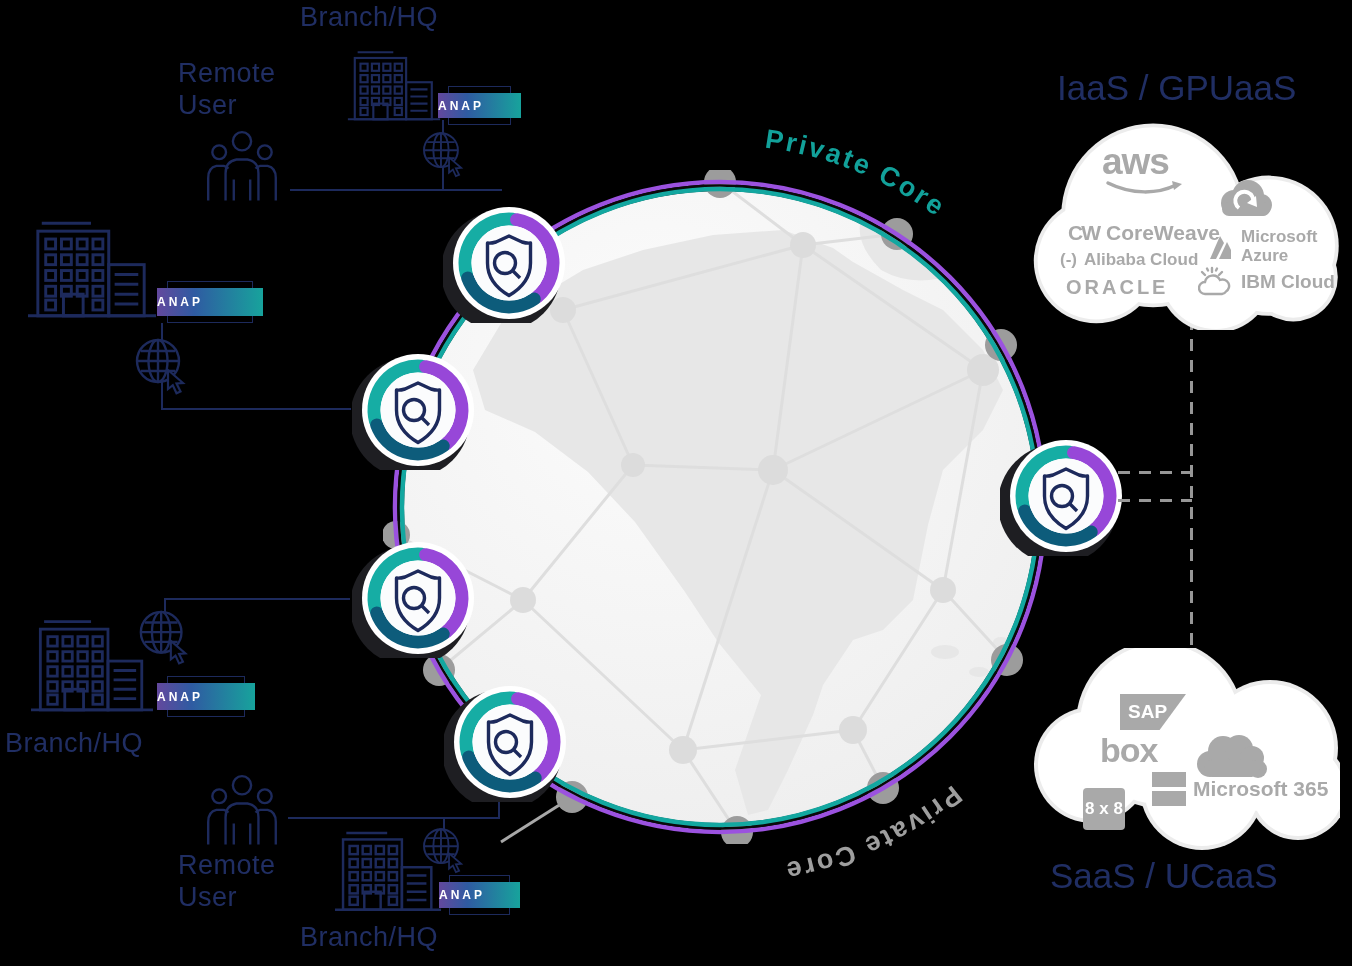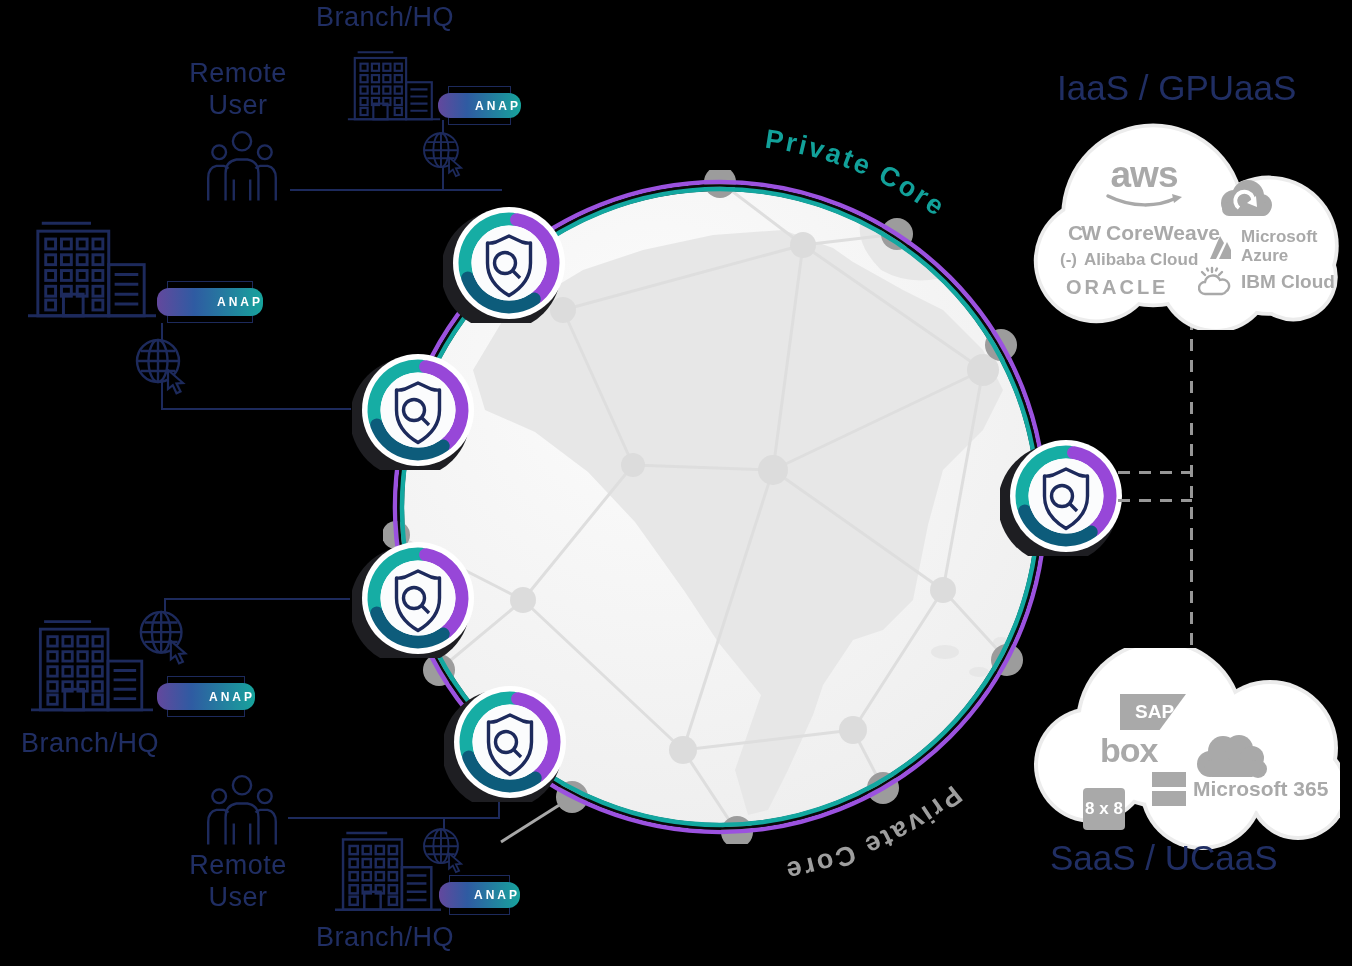--- a/index.html
+++ b/index.html
@@ -1,30 +1,30 @@
 <!DOCTYPE html>
 <html><head>
 <meta charset="utf-8">
 <style>
   html,body{margin:0;padding:0;background:#000;}
   .stage{position:relative;width:1352px;height:966px;background:#000;overflow:hidden;
          font-family:"Liberation Sans", sans-serif;}
   .abs{position:absolute;}
   .lbl{position:absolute;color:#202e63;font-size:27px;font-weight:500;letter-spacing:.5px;
-       text-align:center;line-height:1.18;white-space:pre-line;}
+       line-height:1.18;white-space:pre-line;}
   .line{position:absolute;background:#1d2a5c;}
   .dash-v{position:absolute;width:3px;
           background:repeating-linear-gradient(180deg,#979797 0 12px,transparent 12px 21px);}
   .dash-h{position:absolute;height:3px;
           background:repeating-linear-gradient(90deg,#979797 0 12px,transparent 12px 21px);}
   .anap{position:absolute;}
   .anap .outline{position:absolute;left:10px;right:10px;top:-7px;bottom:-7px;
                  border:1.5px solid #1d2a5c;}
   .anap .bar{position:absolute;inset:0;background:linear-gradient(90deg,#63489d,#2f5ba2 35%,#17a39c);
-             display:flex;align-items:center;justify-content:flex-end;border-radius:12px;}
+             display:flex;align-items:center;justify-content:flex-start;}
   .anap .bar span{color:#fff;font-size:12px;font-weight:bold;letter-spacing:3px;}
   .cloud-title{position:absolute;color:#202e63;font-size:35px;font-weight:400;}
   .logo-gray{color:#a9a9a9;}
   .logo-row{position:absolute;display:flex;align-items:center;gap:7px;}
   .arc-text-top{fill:#12a19a;font-size:27px;font-weight:bold;letter-spacing:2.5px;}
   .arc-text-bottom{fill:#9e9e9e;font-size:27px;font-weight:600;letter-spacing:2.5px;}
   svg{display:block;}
 </style>
 </head>
 <body>
@@ -275,21 +275,21 @@
         <circle cx="278" cy="165" r="47"></circle>
     </g>
     <g fill="#ffffff">
       <circle cx="130" cy="100" r="93"></circle>
         <circle cx="252" cy="132" r="70"></circle>
         <circle cx="70" cy="148" r="62"></circle>
       <circle cx="196" cy="163" r="57"></circle>
         <circle cx="278" cy="165" r="43"></circle>
     </g>
   </svg>
-  <div class="abs" style="left:1102px;top:156px;width:84px;text-align:center">
+  <div class="abs" style="left:1102px;top:143px;width:84px;">
     <div class="logo-gray" style="font-size:37px;font-weight:bold;letter-spacing:-1px;line-height:1">aws</div>
     <svg width="84" height="16" viewBox="0 0 84 16">
       <path d="M6,3 C30,15 56,14 74,5" fill="none" stroke="#a9a9a9" stroke-width="3.5" stroke-linecap="round"></path>
       <path d="M70,1 L80,4 L72,10 Z" fill="#a9a9a9"></path>
     </svg>
   </div>
   <svg class="abs" style="left:1212px;top:172px" width="64" height="50" viewBox="0 0 64 50">
     <g fill="#a9a9a9">
       <circle cx="22" cy="31" r="13"></circle>
         <circle cx="36" cy="24" r="16"></circle>
@@ -338,21 +338,21 @@
     </g>
     <g fill="#ffffff">
       <circle cx="130" cy="76" r="80"></circle>
         <circle cx="240" cy="100" r="64"></circle>
         <circle cx="62" cy="117" r="54"></circle>
       <circle cx="172" cy="140" r="58"></circle>
         <circle cx="268" cy="142" r="46"></circle>
     </g>
   </svg>
   <div class="abs" style="left:1120px;top:694px;width:66px;height:36px;background:#a9a9a9;clip-path:polygon(0 0,100% 0,60% 100%,0 100%);display:flex;align-items:center">
-    <span style="color:#fff;font-size:19px;font-weight:bold;padding-left:15px">SAP</span>
+    <span style="color:#fff;font-size:19px;font-weight:bold;padding-left:8px">SAP</span>
   </div>
   <div class="abs logo-gray" style="left:1100px;top:731px;font-size:34px;font-weight:bold;letter-spacing:-1px">box</div>
   <svg class="abs" style="left:1192px;top:730px" width="78" height="54" viewBox="0 0 78 54">
     <g fill="#a9a9a9">
       <circle cx="18" cy="34" r="13"></circle>
         <circle cx="31" cy="21" r="15"></circle>
         <circle cx="47" cy="19" r="14"></circle>
       <circle cx="60" cy="28" r="12"></circle>
         <circle cx="66" cy="39" r="9"></circle>
       <rect x="12" y="30" width="56" height="17" rx="8.5"></rect>
@@ -361,15 +361,15 @@
   <div class="abs" style="left:1083px;top:788px;width:42px;height:42px;background:#a9a9a9;border-radius:4px;display:flex;align-items:center;justify-content:center">
     <span style="color:#fff;font-size:17px;font-weight:bold">8 x 8</span>
   </div>
   <div class="logo-row" style="left:1152px;top:772px">
     <svg width="34" height="34" viewBox="0 0 34 34">
       <rect x="0" y="0" width="34" height="15" fill="#a9a9a9"></rect>
       <rect x="0" y="19" width="34" height="15" fill="#a9a9a9"></rect>
     </svg>
     <span class="logo-gray" style="font-size:21px;font-weight:bold">Microsoft 365</span>
   </div>
-  <div class="cloud-title" style="left:1050px;top:838px;width:280px">SaaS / UCaaS</div>
+  <div class="cloud-title" style="left:1050px;top:856px;width:280px">SaaS / UCaaS</div>
 
 </div>
 
 </body></html>

